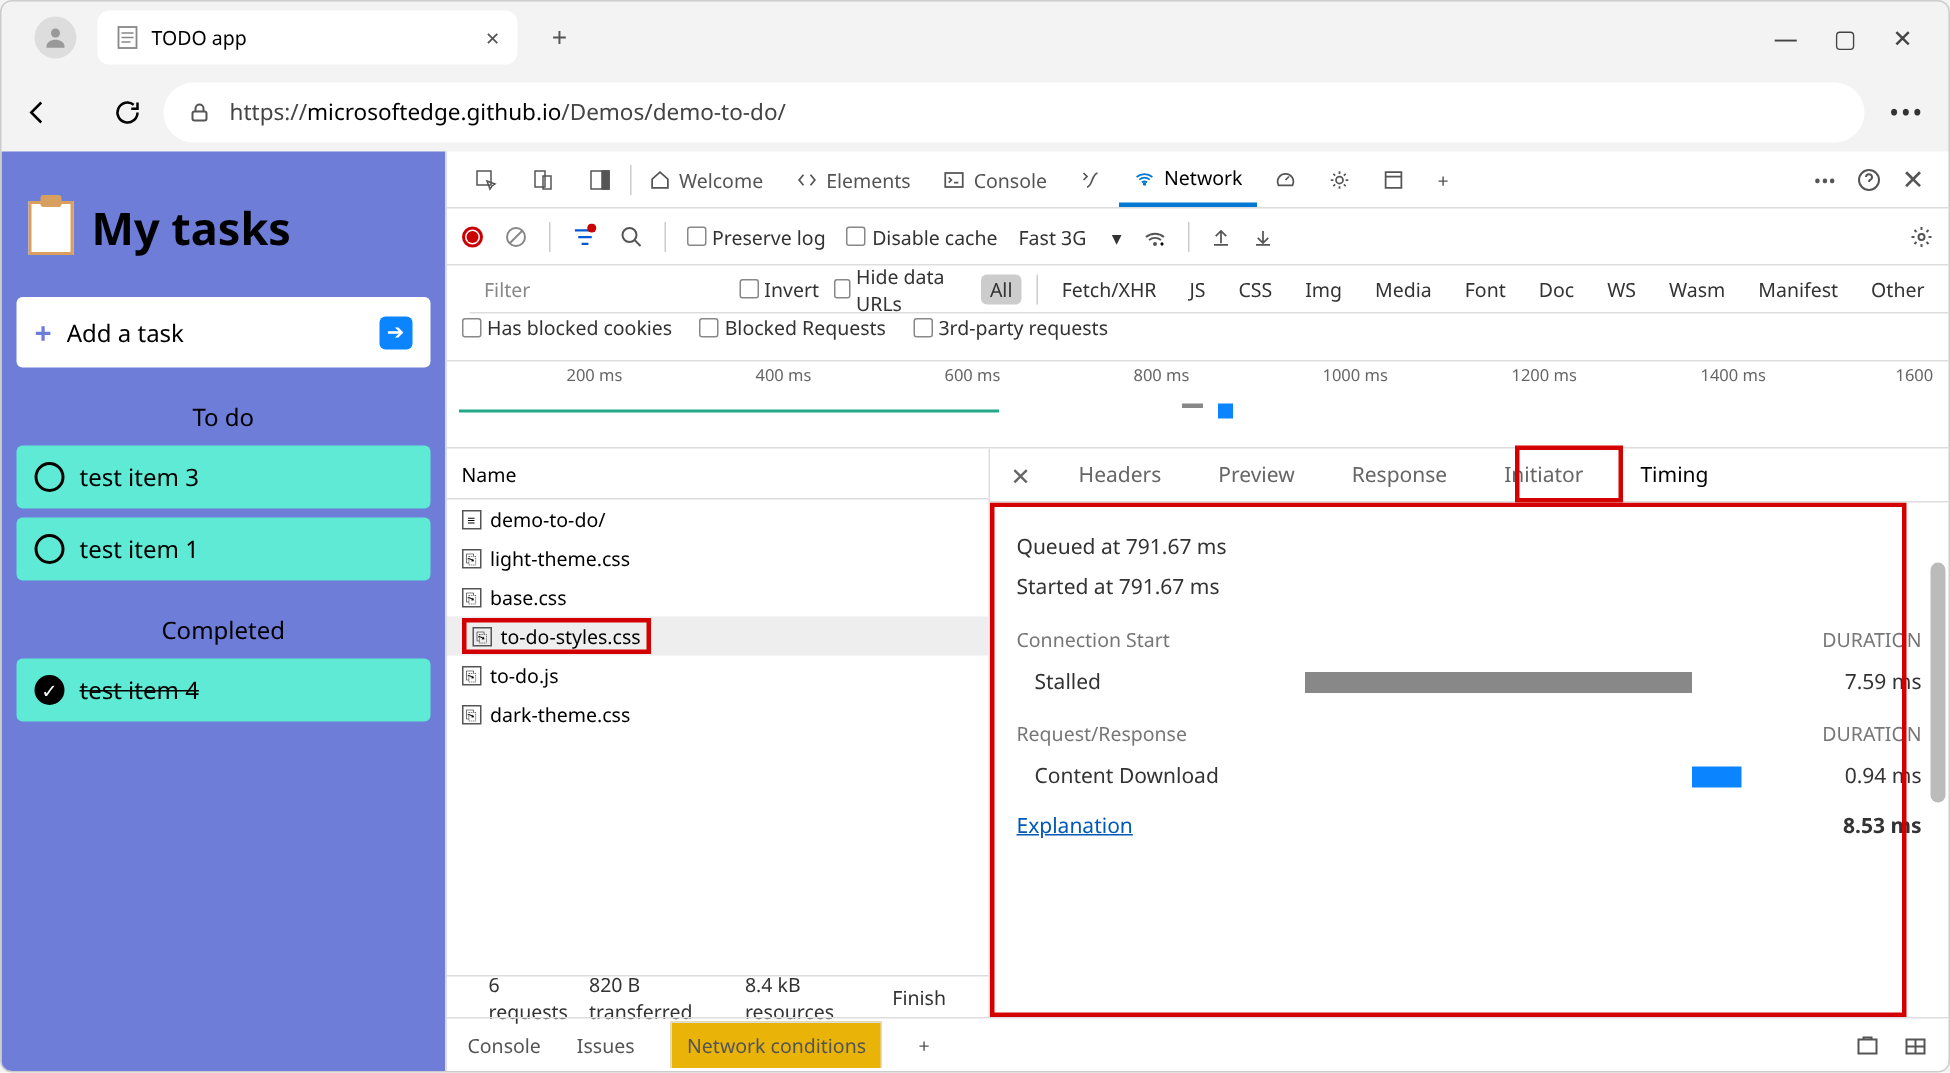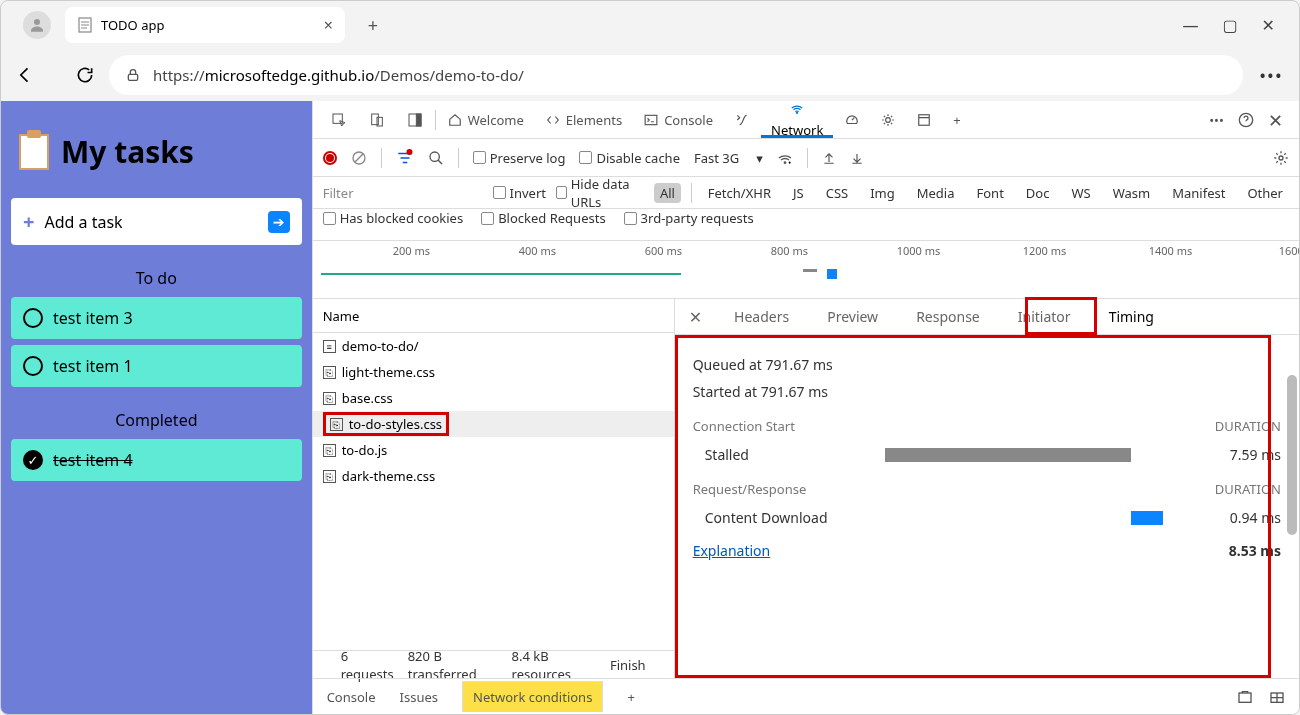--- a/index.html
+++ b/index.html
@@ -35,26 +35,26 @@
 .task-item { display: flex; align-items: center; background: #5eead4; border-radius: 4px; padding: 10px 12px; gap: 10px; font-size: 16px; margin-bottom: 6px; }
 .task-circle { width: 20px; height: 20px; border: 2.5px solid #000; border-radius: 50%; }
 .task-check { width: 20px; height: 20px; border-radius: 50%; background:#000; color:#fff; display:flex; align-items:center; justify-content:center; font-size:13px; }
 .task-done { text-decoration: line-through; }
 
 
 .devtools { flex: 1; background: #fff; border-left: 1px solid #ddd; display: flex; flex-direction: column; }
 .dt-tabs { display: flex; align-items: center; height: 38px; border-bottom: 1px solid #ddd; padding: 0 8px; gap: 2px; font-size: 13px; color: #555; }
 .dt-tab { display: flex; align-items: center; gap: 6px; padding: 0 10px; height: 100%; cursor: pointer; }
 .dt-tab svg { flex-shrink: 0; }
-.dt-tab.active { border-bottom: 3px solid #0078d4; color: #000; flex-direction: column; }
+.dt-tab.active { border-bottom: 3px solid #0078d4; color: #000; }
 .dt-tabs-right { margin-left: auto; display: flex; align-items: center; gap: 14px; padding-right: 8px; }
 .dt-toolbar { display: flex; align-items: center; height: 38px; border-bottom: 1px solid #ddd; padding: 0 10px; gap: 14px; font-size: 13px; color: #333; }
 .dt-record { width: 14px; height: 14px; border: 2px solid #c00; border-radius: 50%; background:#fff; position:relative;}
 .dt-record::after{content:'';position:absolute;inset:1px;border-radius:50%;background:#c00;}
-.dt-filterbar { display: flex; align-items: center; height: 32px; border-bottom: 1px solid #ddd; padding: 0 10px; gap: 10px; font-size: 13px; color: #333; }
+.dt-filterbar { display: flex; align-items: center; height: 32px; border-bottom: 1px solid #ddd; padding: 0 10px; gap: 10px; font-size: 13px; color: #333; margin-left: 15px; }
 .filter-input { color:#888; width: 200px; }
 .chk { display: flex; align-items: center; gap: 4px; }
 .chkbox { width: 13px; height: 13px; border: 1px solid #888; border-radius: 2px; }
 .type-btn { padding: 1px 6px; border-radius: 4px; cursor: pointer; }
 .type-btn.active { background: #ccc; }
 .dt-filterbar2 { display: flex; align-items: flex-start; height: 32px; border-bottom: 1px solid #ddd; padding: 0 10px; gap: 18px; font-size: 13px; color: #333; }
 .sep { width: 1px; height: 20px; background: #ccc; }
 
 .timeline { height: 58px; border-bottom: 1px solid #ddd; position: relative; font-size: 11px; color: #666; }
 .timeline-labels { position: absolute; top: 2px; left: 0; right: 0; display: flex; }
@@ -87,21 +87,21 @@
 .bar-label { width: 180px; }
 .bar-track { flex: 1; position: relative; height: 14px; }
 .bar-fill { position: absolute; height: 100%; }
 .bar-val { width: 80px; text-align: right; }
 .explain-row { display: flex; justify-content: space-between; margin-top: 14px; }
 .explain-link { color: #0058b8; text-decoration: underline; }
 .total-time { font-weight: 700; }
 
 .bottom-drawer { height: 36px; border-top: 1px solid #ddd; display: flex; align-items: center; padding: 0 14px; gap: 24px; font-size: 13px; color: #555; }
 .bottom-drawer .btab { cursor: pointer; }
-.bottom-drawer .btab.active { background: #fde047; padding: 6px 10px; border-top: 1px solid #ddd; border-left: 1px solid #ddd; border-right: 1px solid #ddd; margin-top: -1px; }
+.bottom-drawer .btab.active { background: #eab308; padding: 6px 10px; border-top: 1px solid #ddd; border-left: 1px solid #ddd; border-right: 1px solid #ddd; margin-top: -1px; }
 .drawer-right { margin-left: auto; display: flex; gap: 16px; }
 
 .scrollbar { position: absolute; right: 2px; top: 0; width: 10px; height: 260px; }
 .scrollbar .thumb { position: absolute; top: 40px; width: 100%; height: 160px; background: #bbb; border-radius: 5px; }
 
 
 .hl-timing { position: absolute; border: 3px solid #d40000; }
 </style>
 </head>
 <body>

